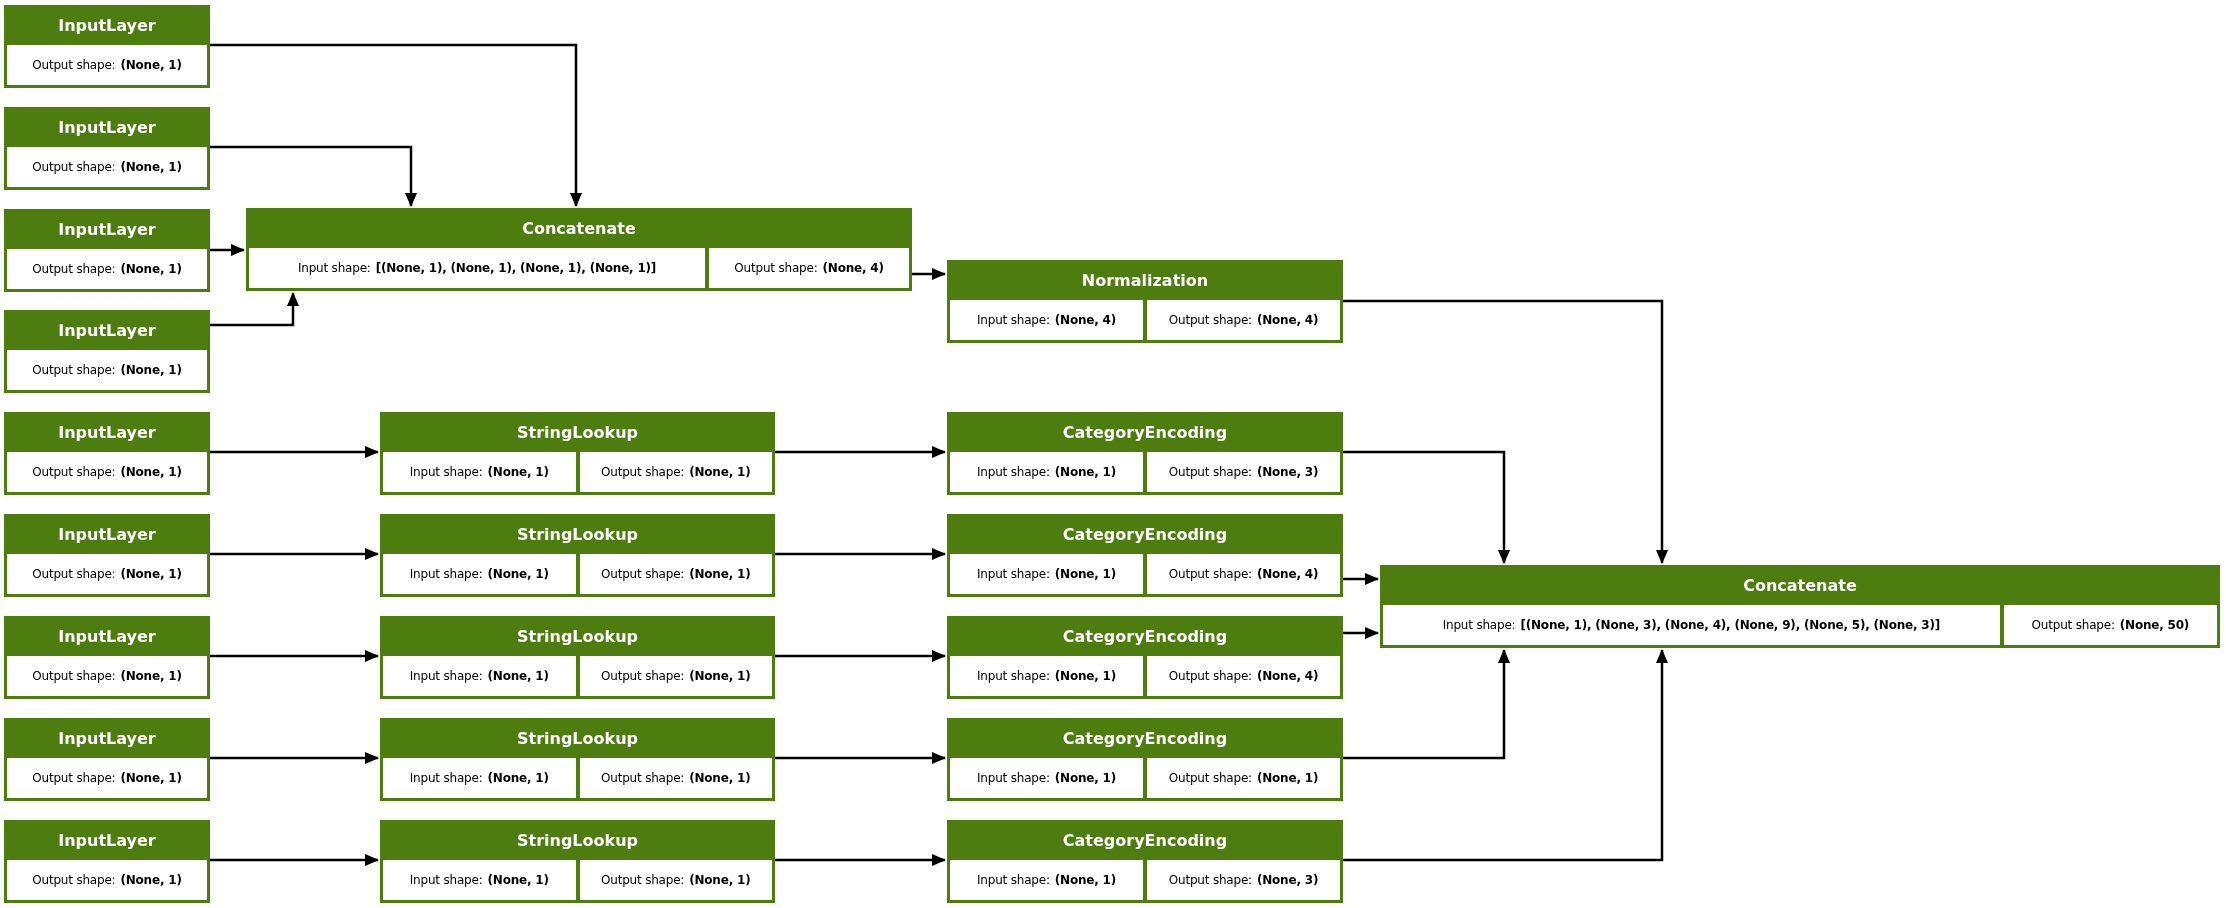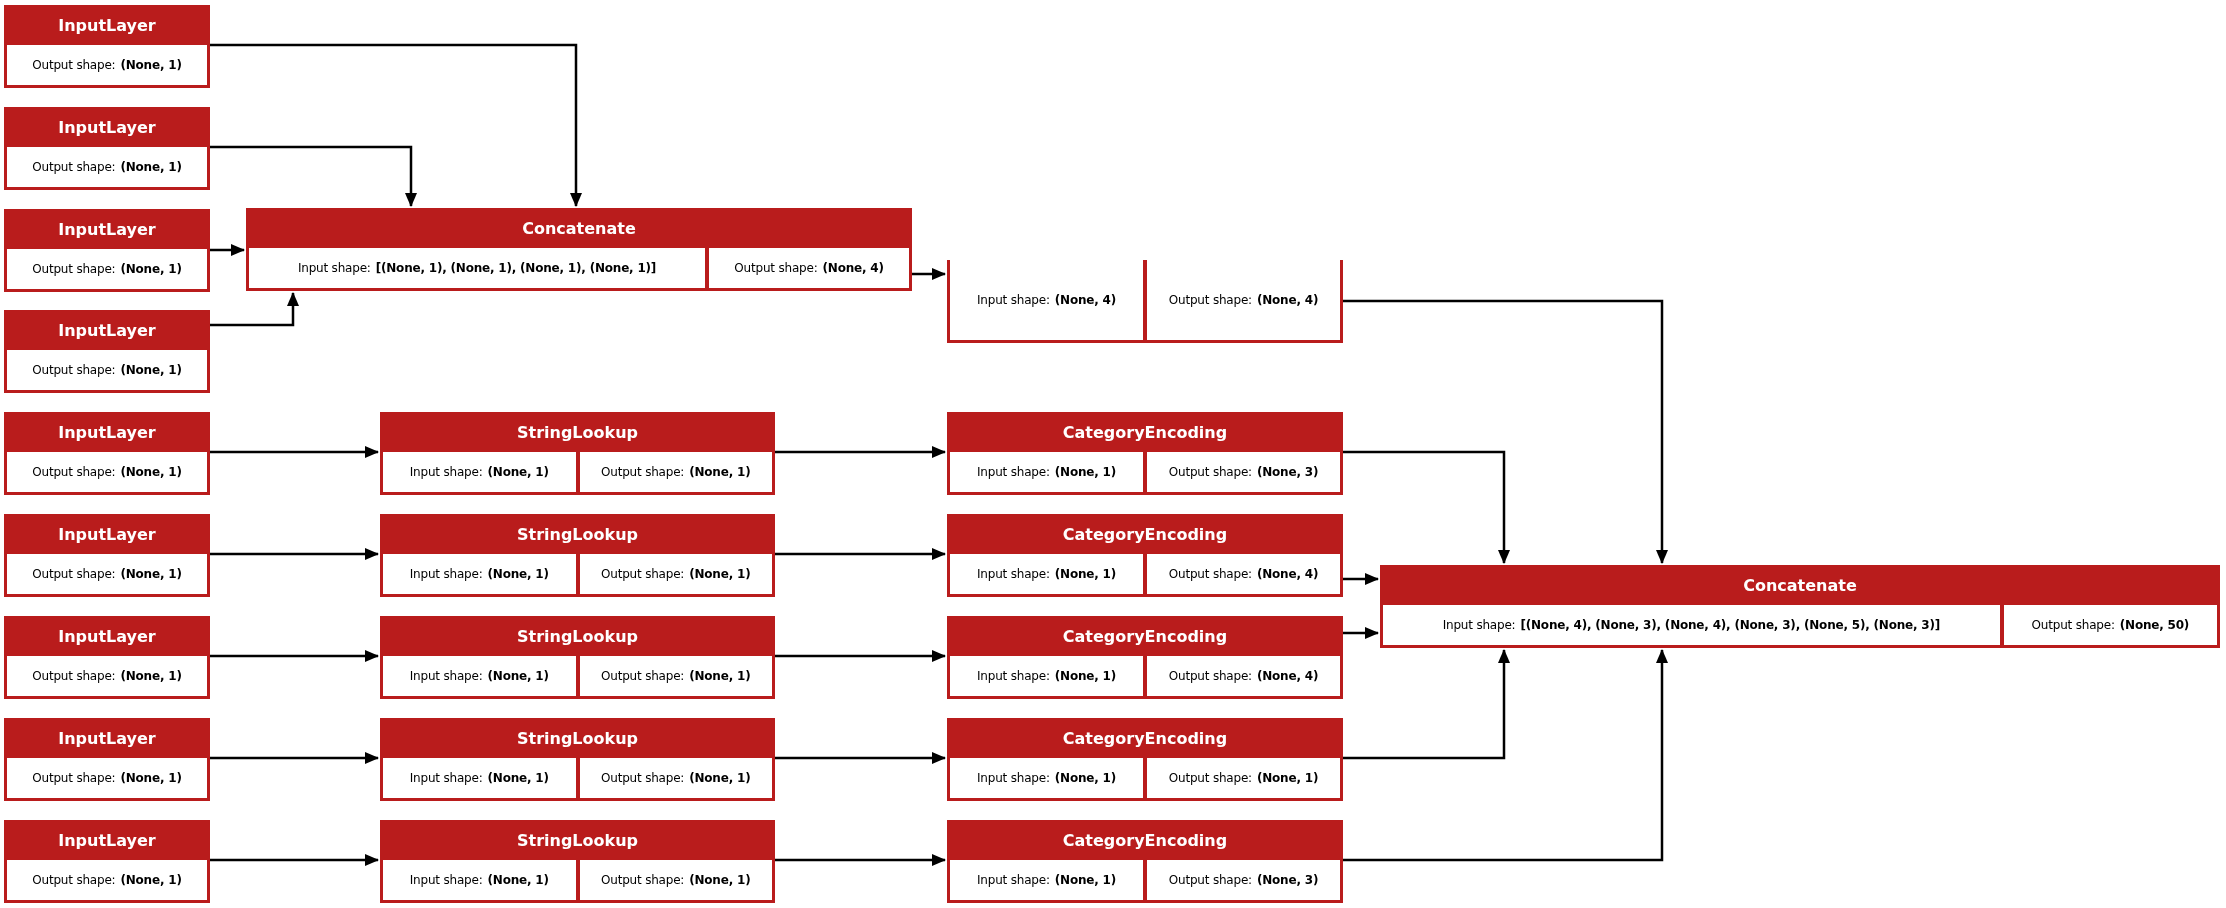--- a/index.html
+++ b/index.html
@@ -6,21 +6,21 @@
   #canvas {
     position:relative;
     width:2226px; height:908px;
     background:#ffffff;
     font-family:"DejaVu Sans","Liberation Sans",sans-serif;
   }
   #edges { position:absolute; left:0; top:0; width:2226px; height:908px; }
   .node {
     position:absolute;
     height:83px;
-    background:#b91c1c;
+    background:#4d7c0f;
     box-sizing:border-box;
     display:flex; flex-direction:column;
   }
   .node .title {
     height:40px; flex:0 0 40px;
     color:#ffffff;
     font-weight:bold;
     font-size:16px;
     display:flex; align-items:center; justify-content:center;
     white-space:nowrap;
@@ -170,20 +170,21 @@
           <span class="val">[(None, 1), (None, 1), (None, 1), (None, 1)]</span>
         </div>
       <div class="cell" style="flex:199">
           <span class="lbl">Output shape:</span>
           <span class="val">(None, 4)</span>
         </div>
     </div>
   </div>
 
   <div class="node" style="left:947px;top:260px;width:396px">
+    <div class="title">Normalization</div>
     <div class="body">
       <div class="cell" style="flex:1">
           <span class="lbl">Input shape:</span>
           <span class="val">(None, 4)</span>
         </div>
       <div class="cell" style="flex:1">
           <span class="lbl">Output shape:</span>
           <span class="val">(None, 4)</span>
         </div>
     </div>
@@ -319,21 +320,21 @@
           <span class="val">(None, 3)</span>
         </div>
     </div>
   </div>
 
   <div class="node" style="left:1380px;top:565px;width:840px">
     <div class="title">Concatenate</div>
     <div class="body">
       <div class="cell" style="flex:616">
           <span class="lbl">Input shape:</span>
-          <span class="val">[(None, 4), (None, 3), (None, 4), (None, 3), (None, 5), (None, 3)]</span>
+          <span class="val">[(None, 1), (None, 3), (None, 4), (None, 9), (None, 5), (None, 3)]</span>
         </div>
       <div class="cell" style="flex:213">
           <span class="lbl">Output shape:</span>
           <span class="val">(None, 50)</span>
         </div>
     </div>
   </div>
 
 </div>
 

